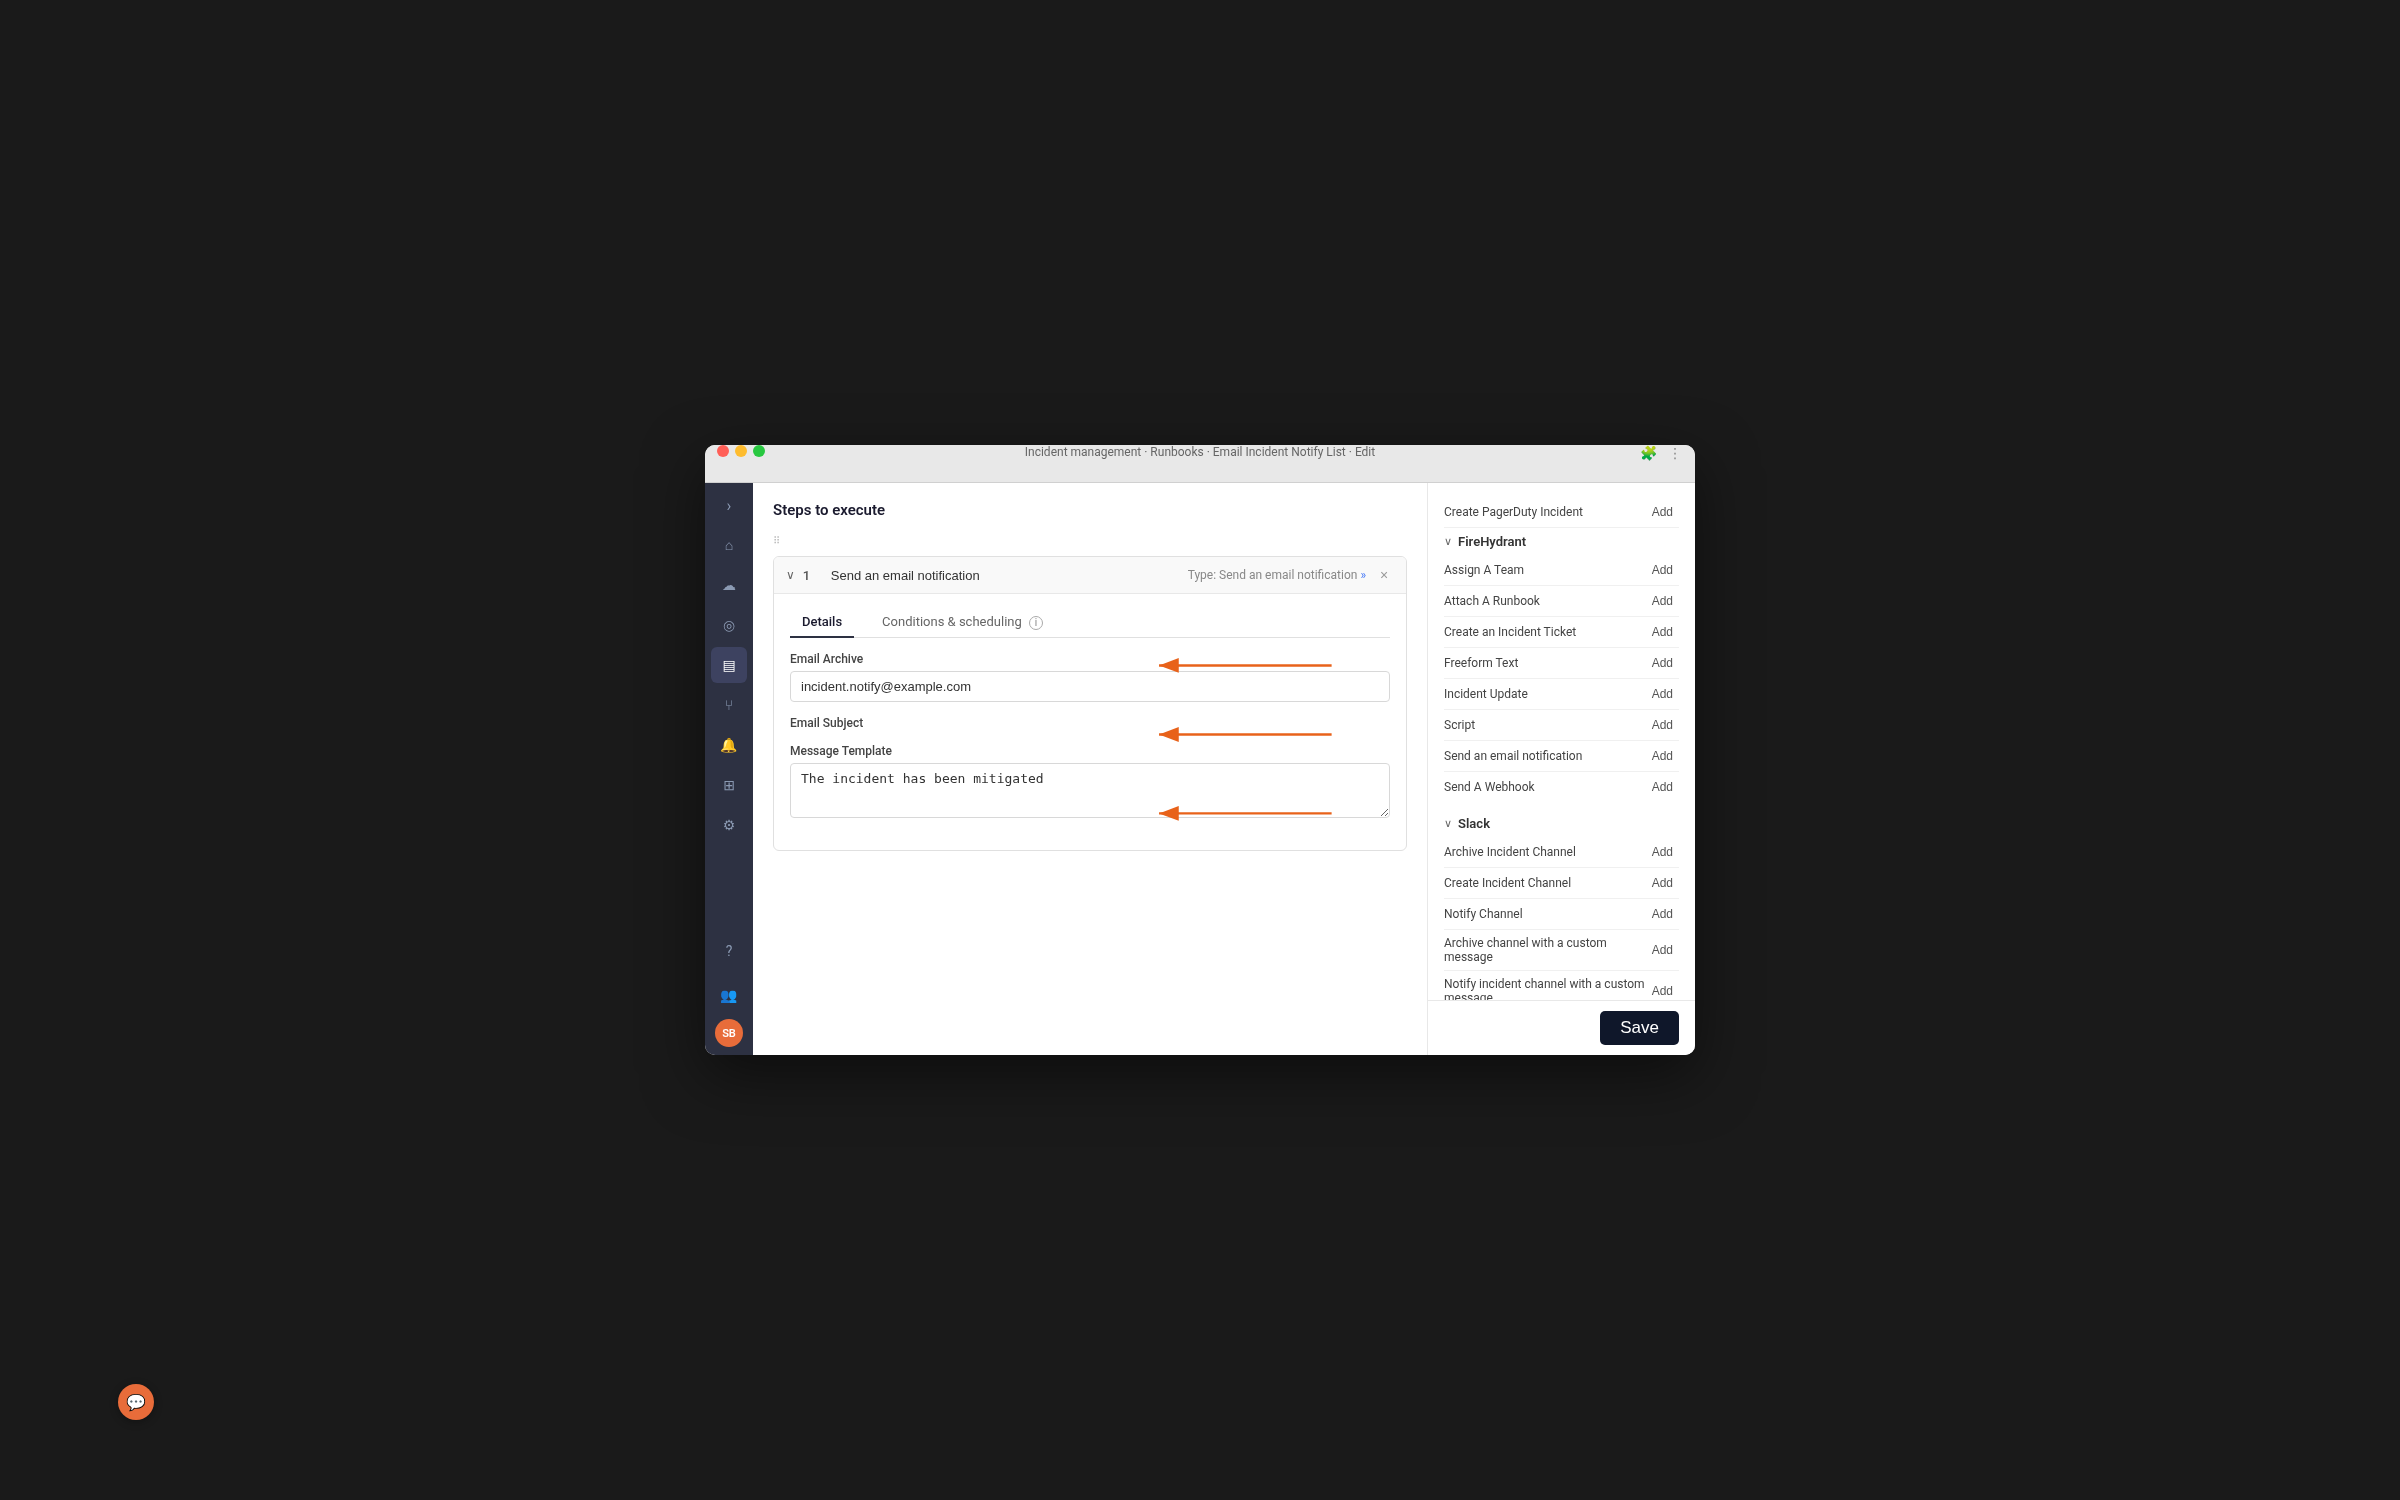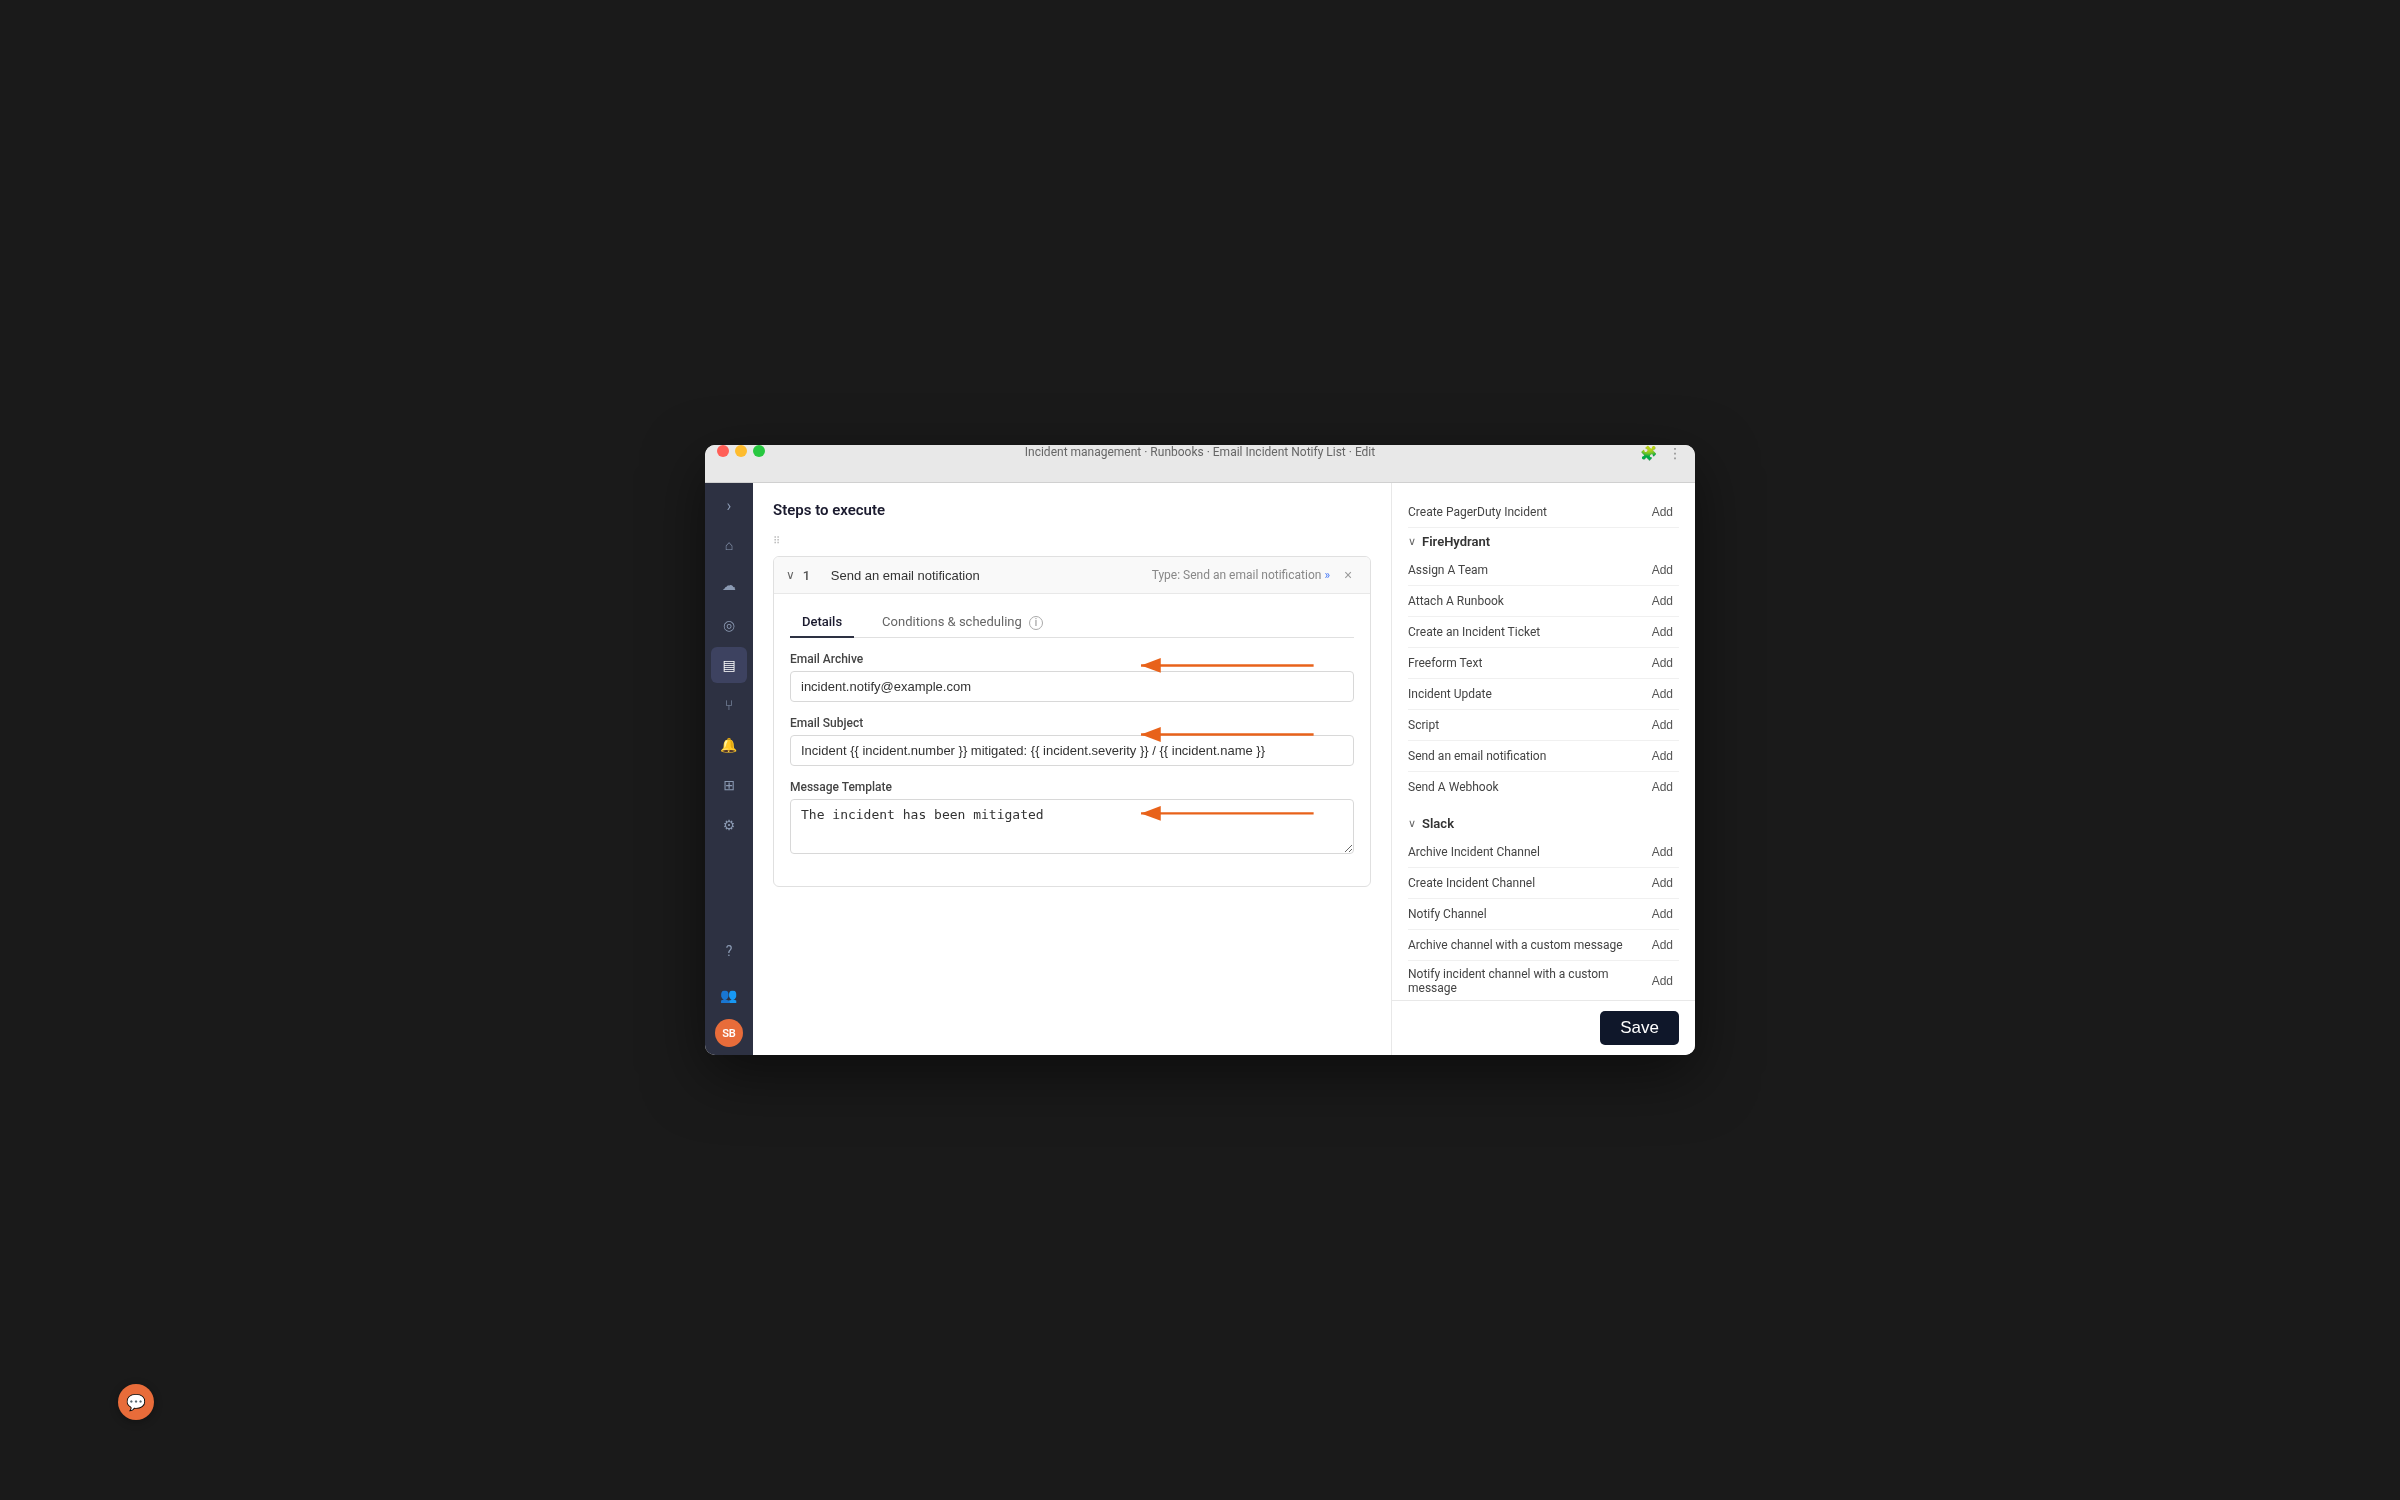--- a/index.html
+++ b/index.html
@@ -287,21 +287,21 @@
       font-size: 13px;
       color: #333;
       background: #fff;
       outline: none;
       resize: vertical;
       min-height: 55px;
     }
 
     
     .right-panel {
-      width: 304px;
+      width: 268px;
       background: #fff;
       border-left: 1px solid #e8e8e8;
       flex-shrink: 0;
       display: flex;
       flex-direction: column;
       overflow: hidden;
     }
 
     .right-panel-content {
       flex: 1;
@@ -498,21 +498,20 @@
               </div>
             </div>
 
             <div class="field-group">
               <div class="field-label">Email Archive</div>
               <input class="field-input" type="text" value="incident.notify@example.com" style="">
             </div>
 
             <div class="field-group">
               <div class="field-label">Email Subject</div>
-              <input class="field-input" type="text" value="Incident {{ incident.number }} mitigated: {{ incident.severity }} / {{ incident.name }}" style="">
             </div>
 
             <div class="field-group">
               <div class="field-label">Message Template</div>
               <textarea class="field-textarea" style="">The incident has been mitigated</textarea>
             </div>
           </div>
         </div>
 
         <svg class="arrow-overlay" viewBox="0 0 590 580" xmlns="http://www.w3.org/2000/svg">

